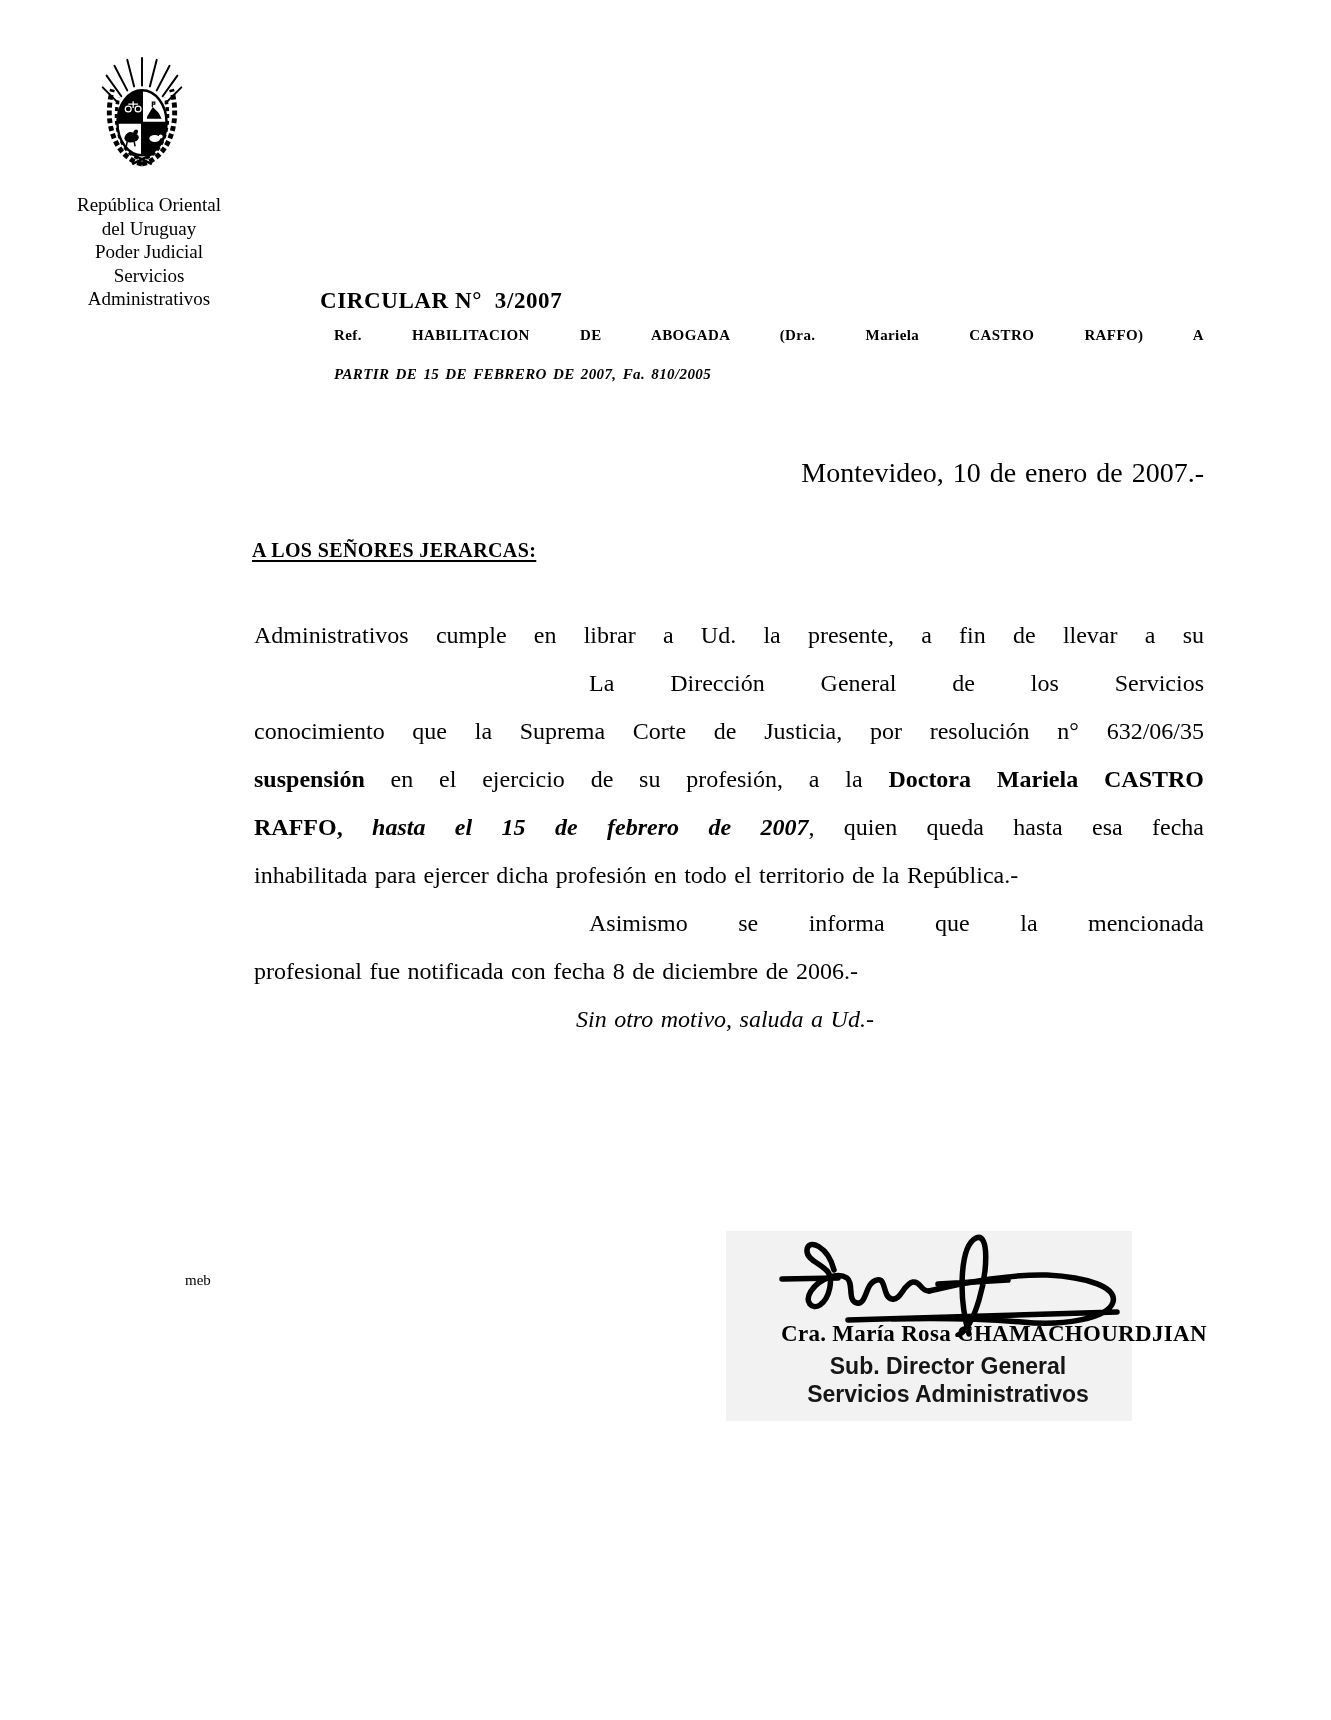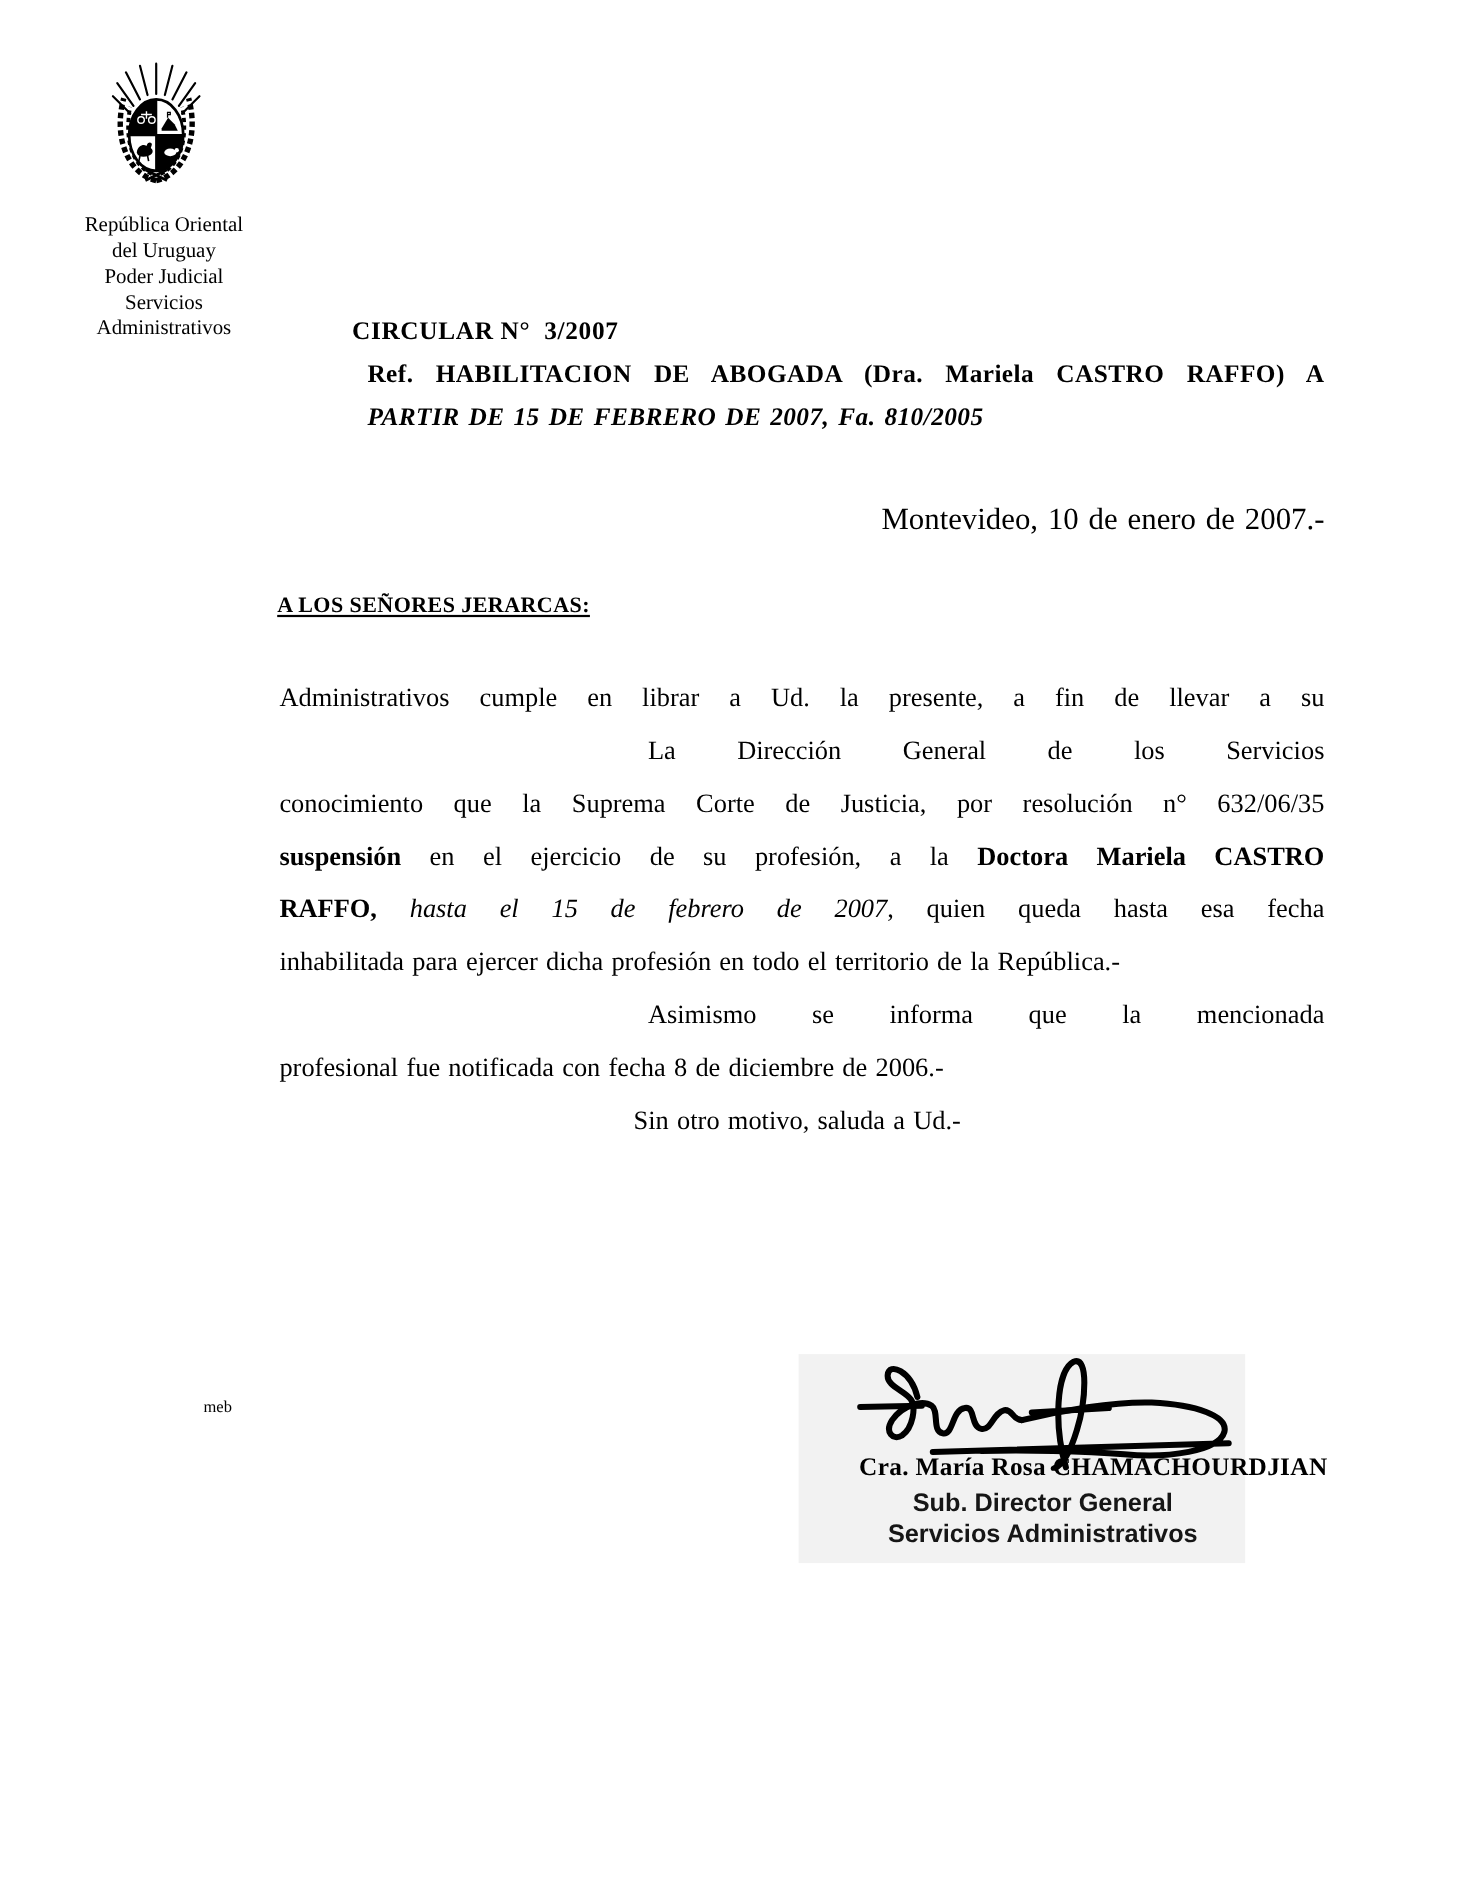--- a/index.html
+++ b/index.html
@@ -20,21 +20,21 @@
     text-align: center; font-size: 19px; line-height: 23.5px;
   }
 
   
   .circular-number {
     position: absolute; left: 320px; top: 288px;
     font-size: 23px; font-weight: bold; letter-spacing: 0.6px; white-space: pre;
   }
   .ref-line {
     position: absolute; left: 334px; width: 870px;
-    font-size: 23px; font-weight: bold; letter-spacing: 0.4px; word-spacing: 2px;
+    font-size: 15px; font-weight: bold; letter-spacing: 0.4px; word-spacing: 2px;
   }
   .ref-1 { top: 327px; text-align: justify; text-align-last: justify; }
   .ref-2 { top: 366px; font-style: italic; }
 
   .dateline {
     position: absolute; right: 127px; top: 457px;
     font-size: 28px; word-spacing: 2px;
   }
 
   .salutation {
@@ -42,24 +42,24 @@
     font-size: 20px; font-weight: bold; letter-spacing: 0.4px;
     text-decoration: underline; text-decoration-thickness: 2px; text-underline-offset: 3px;
   }
 
   
   .body-text { position: absolute; left: 254px; top: 611px; width: 950px; font-size: 24px; }
   .body-line { height: 48px; line-height: 48px; white-space: nowrap; }
   .body-line.jl { white-space: normal; text-align: justify; text-align-last: justify; }
   .body-line.plain { word-spacing: 1.5px; }
   .ind  { padding-left: 335px; }
-  .ind2 { padding-left: 322px; }
+  .ind2 { padding-left: 322px; font-style: italic; }
   .seg-n  { font-weight: normal; }
   .seg-b  { font-weight: bold; }
-  .seg-bi { font-weight: normal; font-style: italic; }
+  .seg-bi { font-weight: bold; font-style: italic; }
 
   
   .initials { position: absolute; left: 185px; top: 1272px; font-size: 15px; }
   .sig-backdrop {
     position: absolute; left: 726px; top: 1231px; width: 406px; height: 190px;
     background: #f2f2f2;
   }
   .sig-scrawl { position: absolute; left: 770px; top: 1222px; width: 350px; height: 115px; }
   .sig-name {
     position: absolute; left: 781px; top: 1321px;

